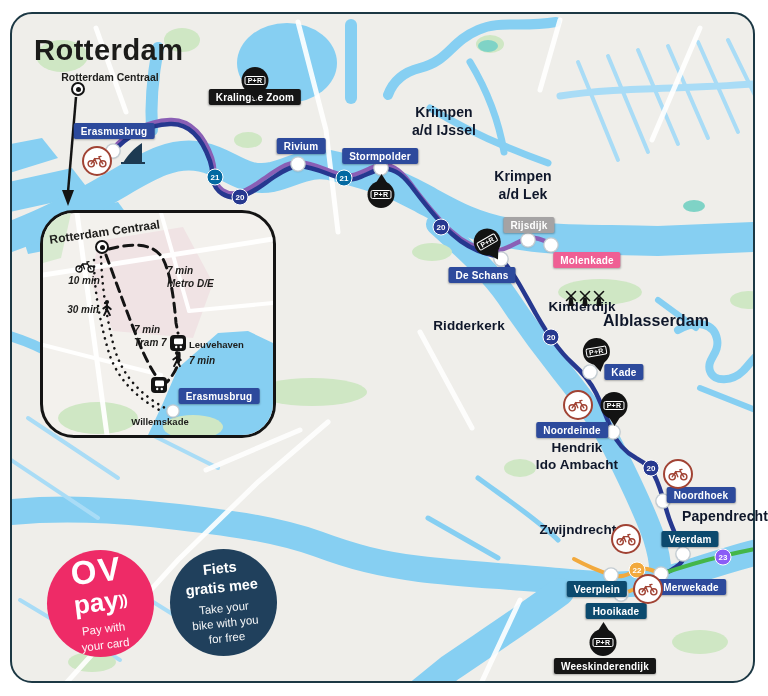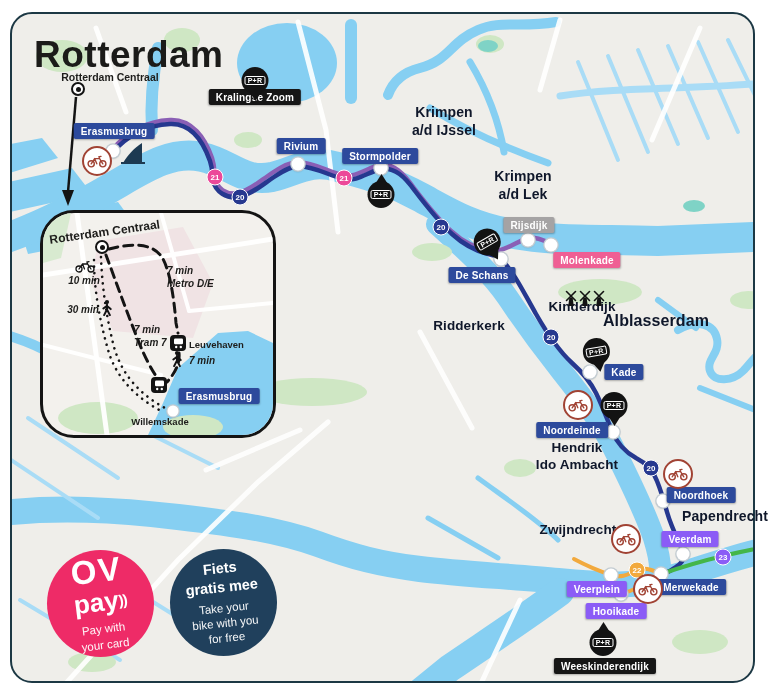--- a/index.html
+++ b/index.html
@@ -4,29 +4,29 @@
 <style>
   html,body{margin:0;padding:0;background:#ffffff;}
   .stage{position:relative;width:768px;height:696px;background:#fff;overflow:hidden;
          font-family:"Liberation Sans",sans-serif;}
   .mapframe{position:absolute;left:10px;top:12px;width:745px;height:671px;
             border:2.5px solid #1c3844;border-radius:22px;background:#efeeea;overflow:hidden;box-sizing:border-box;}
   .mapframe svg.base{position:absolute;left:-12.5px;top:-14.5px;}
   .ctr{position:absolute;transform:translate(-50%,-50%);}
   .lbl{position:absolute;transform:translate(-50%,-50%);font-weight:700;font-size:10px;color:#fff;
        padding:2.5px 7px;border-radius:2px;white-space:nowrap;z-index:5;box-shadow:0 1px 2px rgba(0,0,0,.28);letter-spacing:.2px;}
-  .lbl.blue{background:#2d4a9c}.lbl.pink{background:#ef5f94}.lbl.orange{background:#8b5cf6}
+  .lbl.blue{background:#2d4a9c}.lbl.pink{background:#ef5f94}.lbl.orange{background:#0c4a6e}
   .lbl.gray{background:#a5a3a4}.lbl.black{background:#161616}
   .stop{position:absolute;transform:translate(-50%,-50%);width:13px;height:13px;border-radius:50%;background:#fff;
         box-shadow:0 0 0 1.3px #c3ccd2,0 1px 2px rgba(0,0,0,.3);z-index:4;}
   .stop.sm{width:11px;height:11px;}
   .badge{position:absolute;transform:translate(-50%,-50%);width:17px;height:17px;border-radius:50%;color:#fff;
          font-size:8px;font-weight:700;display:flex;align-items:center;justify-content:center;
          border:1.5px solid #fff;box-sizing:border-box;z-index:4;}
-  .badge.b20{background:#26388f}.badge.b21{background:#ec4899}.badge.b22{background:#f2a93d}.badge.b23{background:#8b5cf6}
+  .badge.b20{background:#26388f}.badge.b21{background:#0369a1}.badge.b22{background:#f2a93d}.badge.b23{background:#8b5cf6}
   .city{position:absolute;transform:translate(-50%,-50%);font-weight:800;color:#0f172a;font-size:13.5px;
         text-align:center;white-space:pre-line;line-height:1.25;z-index:3;letter-spacing:.1px;}
   .pin{position:absolute;transform:translateX(-50%);display:flex;flex-direction:column;align-items:center;z-index:6;}
   .pin-c{width:27px;height:27px;border-radius:50%;background:#131313;display:flex;align-items:center;justify-content:center;}
   .pin-t{width:0;height:0;border-left:7px solid transparent;border-right:7px solid transparent;
          border-top:11px solid #131313;margin-top:-4px;}
   .pin-t-up{width:0;height:0;border-left:7px solid transparent;border-right:7px solid transparent;
          border-bottom:11px solid #131313;margin-bottom:-4px;}
   .pr{color:#fff;font-size:7px;font-weight:700;border:1px solid #fff;border-radius:2px;padding:0 2px;letter-spacing:.3px;}
   .bike{position:absolute;transform:translate(-50%,-50%);width:30px;height:30px;border-radius:50%;background:#fff;
@@ -46,21 +46,21 @@
   .ovpay{left:47px;top:550px;width:107px;height:107px;background:#ee2b67;}
   .fiets{left:170px;top:549px;width:107px;height:107px;background:#20405c;}
   .ov-inner{transform:rotate(-7deg);text-align:center;color:#fff;line-height:1;}
   .ov-l1{font-size:33px;font-weight:700;letter-spacing:2px;}
   .ov-l2{font-size:26px;font-weight:700;margin-top:2px;}
   .ov-w{font-size:15px;vertical-align:3px;letter-spacing:-1px;}
   .ov-sub{font-size:11.5px;font-weight:400;margin-top:7px;white-space:pre-line;line-height:1.35;opacity:.95;}
   .fi-inner{transform:rotate(-6deg);text-align:center;color:#fff;}
   .fi-t{font-size:14.5px;font-weight:800;white-space:pre-line;line-height:1.3;}
   .fi-s{font-size:11.5px;font-weight:400;white-space:pre-line;line-height:1.3;margin-top:4px;opacity:.95;}
-  .title{position:absolute;left:34px;top:34px;font-size:37px;font-weight:800;color:#1b1b19;letter-spacing:.5px;z-index:3;}
+  .title{position:absolute;left:34px;top:34px;font-size:29px;font-weight:800;color:#1b1b19;letter-spacing:.5px;z-index:3;}
   .windmills{position:absolute;transform:translate(-50%,-50%);display:flex;gap:2px;z-index:3;}
 </style>
 </head>
 <body>
 
 <div class="stage">
   <div class="mapframe">
     <svg class="base" width="768" height="696" viewBox="0 0 768 696">
 
       <g fill="#86cff2" stroke="none">

